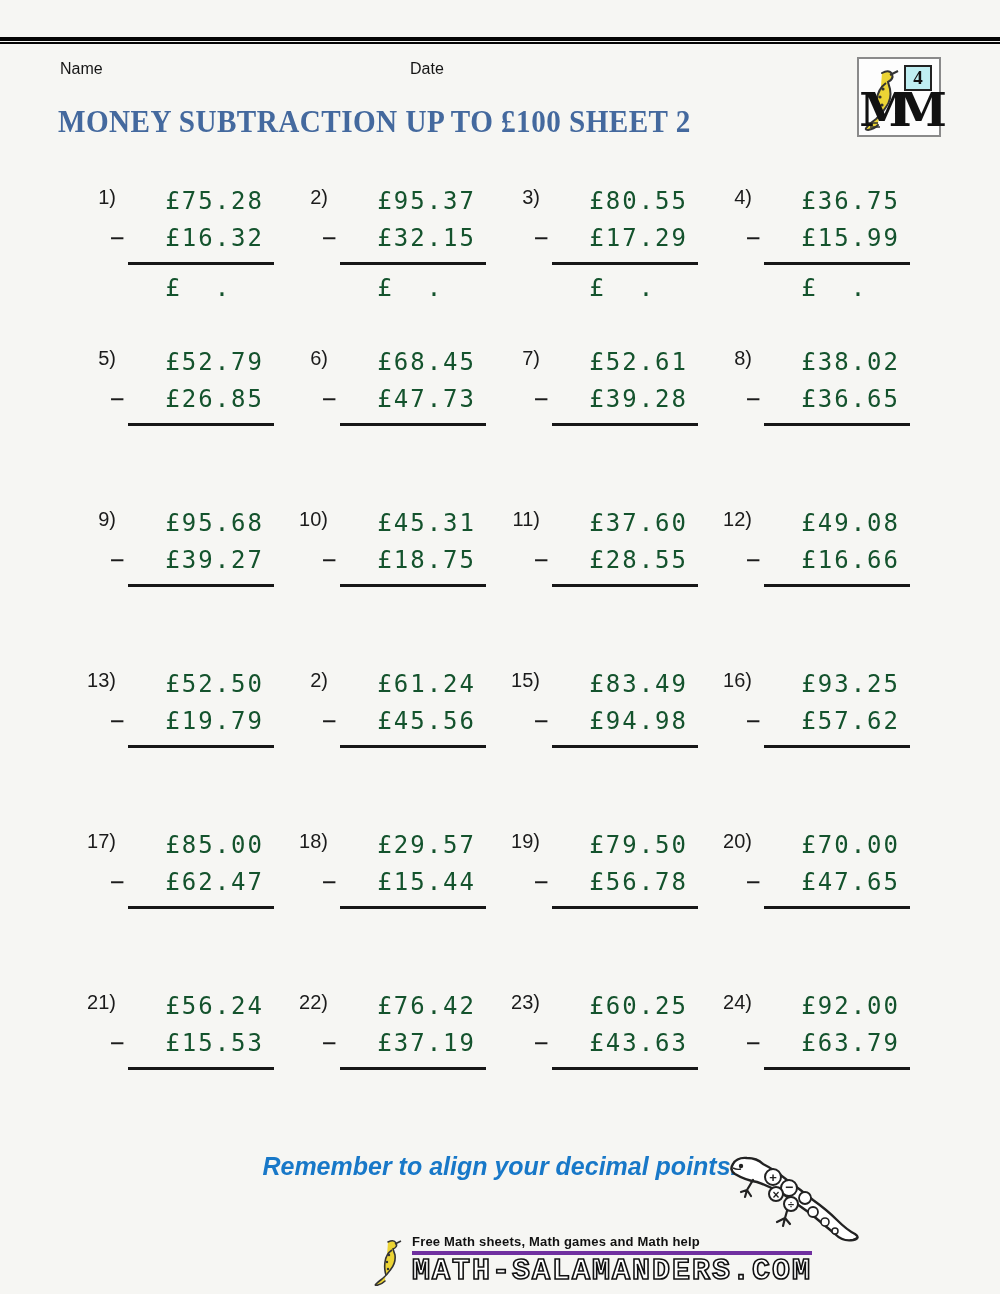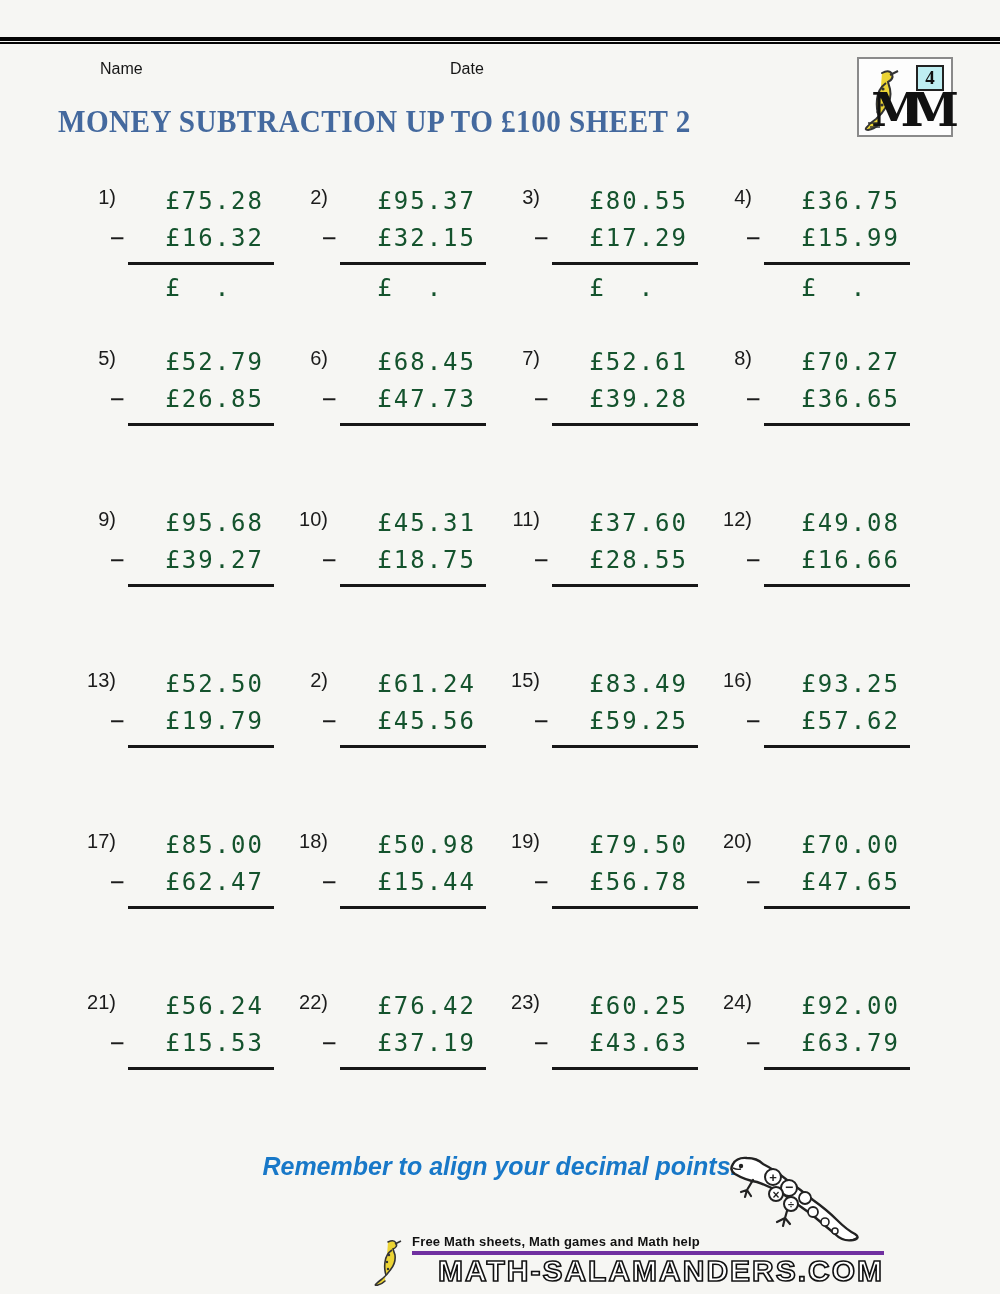--- a/index.html
+++ b/index.html
@@ -8,25 +8,25 @@
     background:#f6f6f3;
     font-family:"Liberation Sans",sans-serif;
     color:#1b1b1b;
     position:relative;
     overflow:hidden;
   }
   
   .top-bar{position:absolute;top:37px;left:0;width:100%;height:0;
     border-top:4px solid #050505;border-bottom:2px solid #050505;padding-top:1px;}
   
-  .hdr-label{position:absolute;top:60px;font-size:16px;color:#151515;margin-left:40px;}
+  .hdr-label{position:absolute;top:60px;font-size:16px;color:#151515;}
   #name-label{left:60px;}
   #date-label{left:410px;}
   
-  .corner-logo{position:absolute;top:57px;left:857px;width:96px;height:80px;
+  .corner-logo{position:absolute;top:57px;left:857px;width:84px;height:80px;
     background:#fdfdfd;border:2px solid #8a8a8a;box-sizing:border-box;}
   .corner-logo .m-glyph{position:absolute;right:6px;bottom:2px;
     font-family:"DejaVu Serif",serif;font-weight:bold;font-size:46px;line-height:1;color:#111;
     letter-spacing:-14px;}
   .corner-logo .badge{position:absolute;top:6px;right:7px;width:28px;height:26px;
     background:#bfeef2;border:2px solid #222;box-sizing:border-box;
     font-family:"Liberation Serif",serif;font-weight:bold;font-size:19px;
     display:flex;align-items:center;justify-content:center;color:#111;}
   .corner-logo svg{position:absolute;left:3px;top:8px;}
   
@@ -49,23 +49,23 @@
   .rule{height:0;border-bottom:3px solid #171717;margin:5px -10px 0 2px;}
   .answer{margin-top:5px;}
   
   .note{position:absolute;top:1152px;left:0;width:1000px;text-align:center;
     font-size:25px;font-style:italic;font-weight:bold;color:#1878c8;}
   .gecko{position:absolute;top:1142px;left:723px;}
   .brand{position:absolute;top:1234px;left:372px;display:flex;align-items:flex-end;}
   .brand-text{margin-left:6px;}
   .tagline{font-size:13px;font-weight:bold;color:#111;letter-spacing:.2px;}
   .purple-rule{height:4px;background:#7030a0;margin:2px 0 1px 0;}
-  .site{font-family:Liberation Sans, sans-serif;font-weight:bold;font-size:30px;
+  .site{font-family:Liberation Mono, monospace;font-weight:bold;font-size:30px;
     letter-spacing:2px;color:#ffffff;-webkit-text-stroke:1.6px #111;
-    text-shadow:0 0 1px #333;line-height:1;margin-left:26px;}
+    text-shadow:0 0 1px #333;line-height:1;}
 </style>
 </head>
 <body>
 
 <div class="top-bar"></div>
 
 <div class="hdr-label" id="name-label">Name</div>
 <div class="hdr-label" id="date-label">Date</div>
 
 <div class="corner-logo">
@@ -174,21 +174,21 @@
         <span class="amount sub-amt">£39.28</span>
       </div>
       <div class="rule"></div>
 
     </div>
   </div>
 
   <div class="problem">
     <div class="p-label">8)</div>
     <div class="p-body">
-      <div class="amount minuend">£70.27</div>
+      <div class="amount minuend">£38.02</div>
       <div class="sub-row">
         <span class="minus">−</span>
         <span class="amount sub-amt">£36.65</span>
       </div>
       <div class="rule"></div>
 
     </div>
   </div>
 
   <div class="problem">
@@ -268,21 +268,21 @@
 
     </div>
   </div>
 
   <div class="problem">
     <div class="p-label">15)</div>
     <div class="p-body">
       <div class="amount minuend">£83.49</div>
       <div class="sub-row">
         <span class="minus">−</span>
-        <span class="amount sub-amt">£59.25</span>
+        <span class="amount sub-amt">£94.98</span>
       </div>
       <div class="rule"></div>
 
     </div>
   </div>
 
   <div class="problem">
     <div class="p-label">16)</div>
     <div class="p-body">
       <div class="amount minuend">£93.25</div>
@@ -304,21 +304,21 @@
         <span class="amount sub-amt">£62.47</span>
       </div>
       <div class="rule"></div>
 
     </div>
   </div>
 
   <div class="problem">
     <div class="p-label">18)</div>
     <div class="p-body">
-      <div class="amount minuend">£50.98</div>
+      <div class="amount minuend">£29.57</div>
       <div class="sub-row">
         <span class="minus">−</span>
         <span class="amount sub-amt">£15.44</span>
       </div>
       <div class="rule"></div>
 
     </div>
   </div>
 
   <div class="problem">

